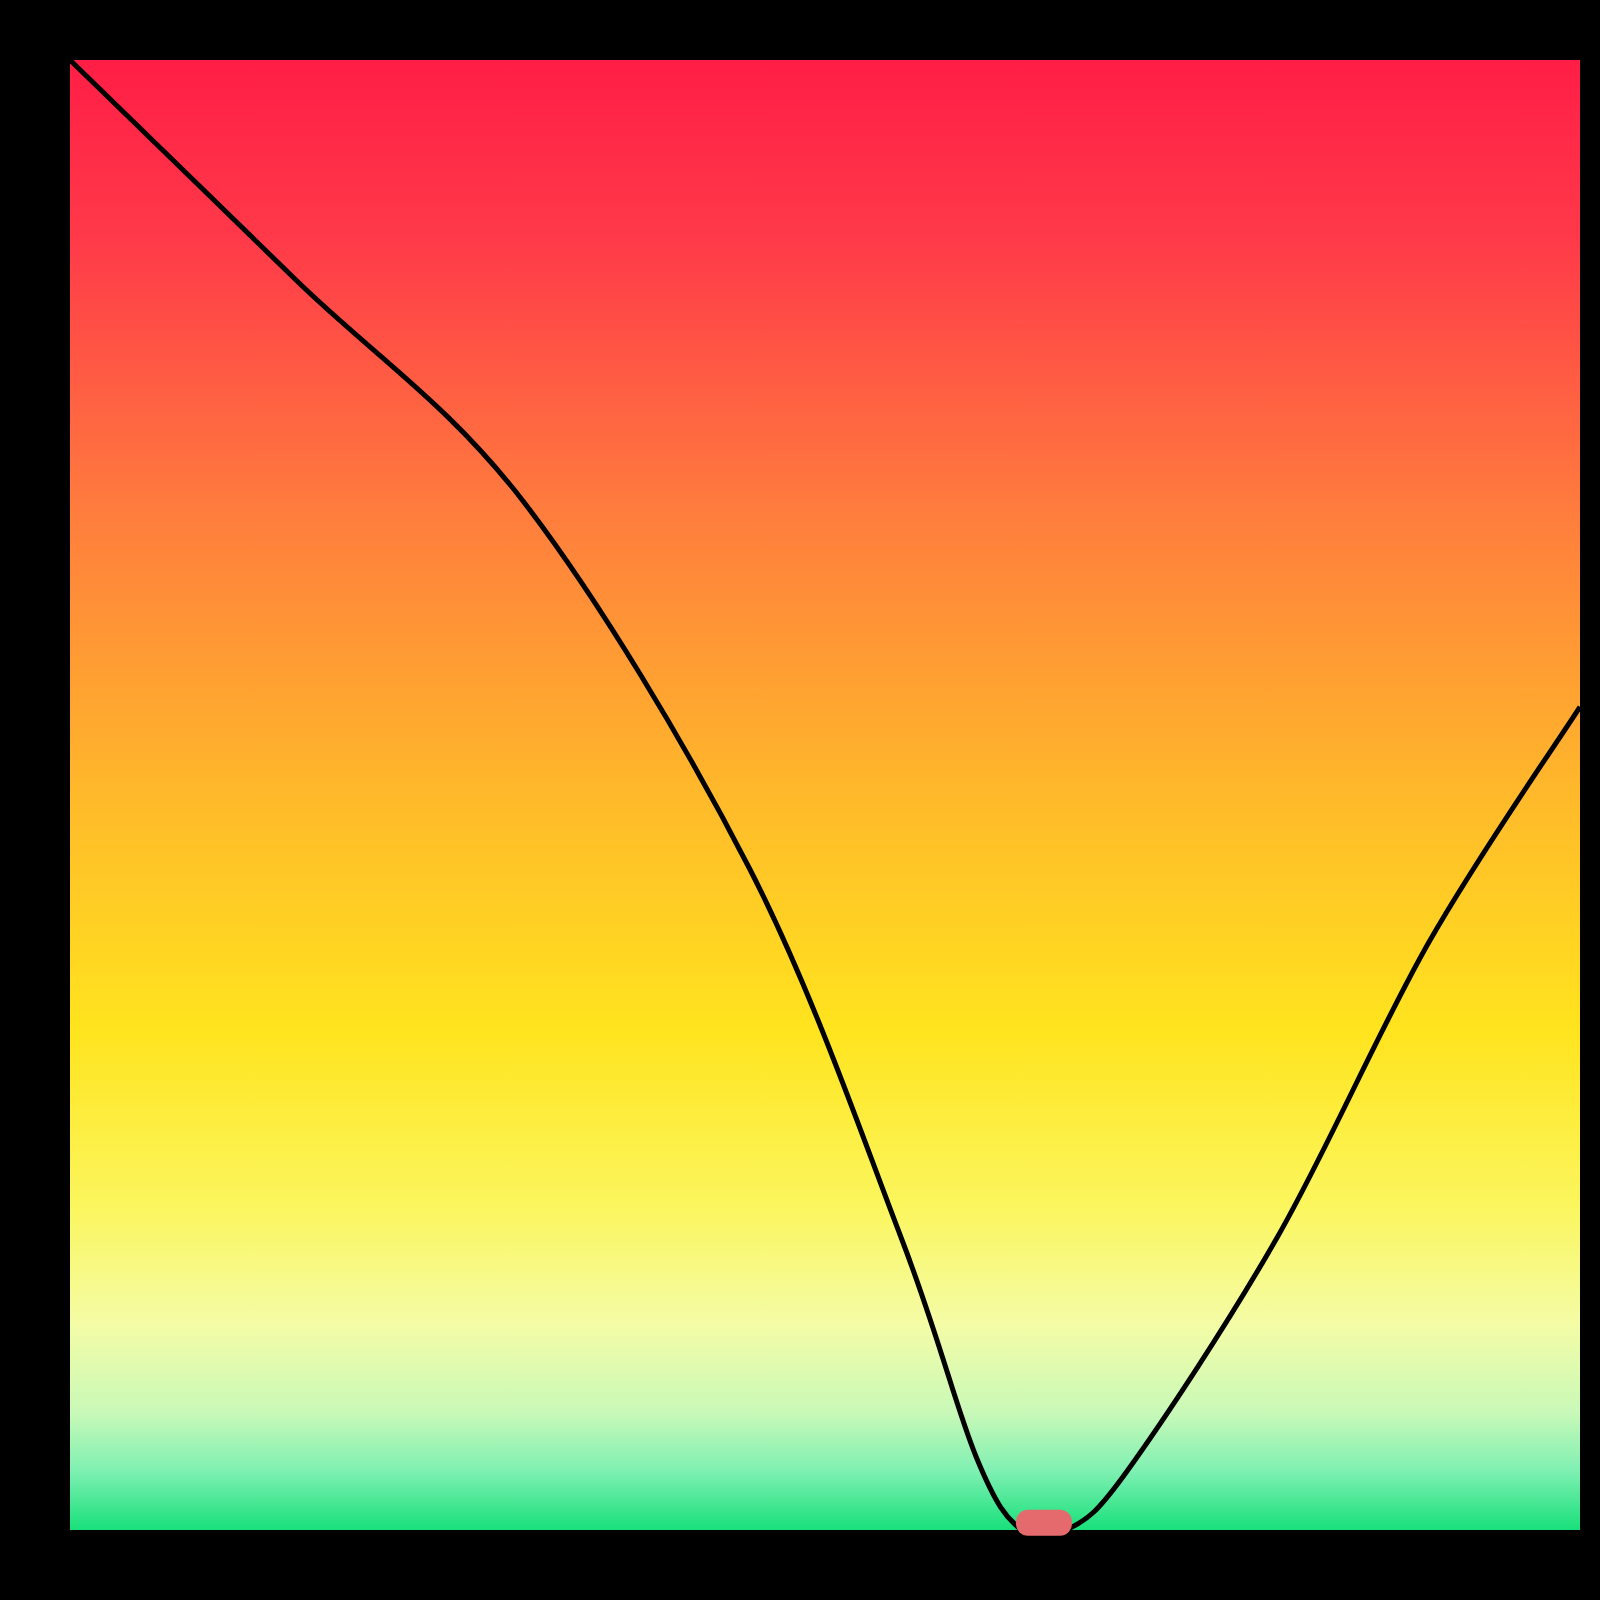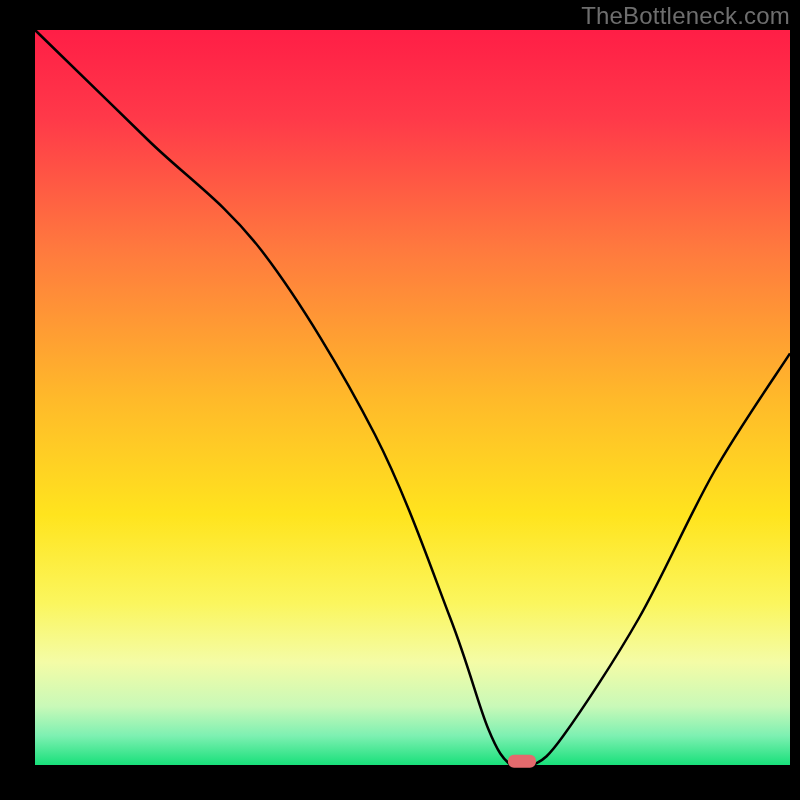--- a/index.html
+++ b/index.html
@@ -29,21 +29,20 @@
   svg.plot {
     position: absolute;
     top: 0;
     left: 0;
   }
 </style>
 </head>
 <body>
 
 <div class="container">
-  <div class="watermark">TheBottleneck.com</div>
 
   <svg class="plot" width="800" height="800" viewBox="0 0 800 800">
     <defs>
       <linearGradient id="bg-grad" x1="0" y1="0" x2="0" y2="1">
           <stop offset="0%" stop-color="#ff1e46"></stop>
           <stop offset="12%" stop-color="#ff3949"></stop>
           <stop offset="30%" stop-color="#ff7a3e"></stop>
           <stop offset="50%" stop-color="#ffb92a"></stop>
           <stop offset="66%" stop-color="#ffe41e"></stop>
           <stop offset="78%" stop-color="#fbf65e"></stop>

